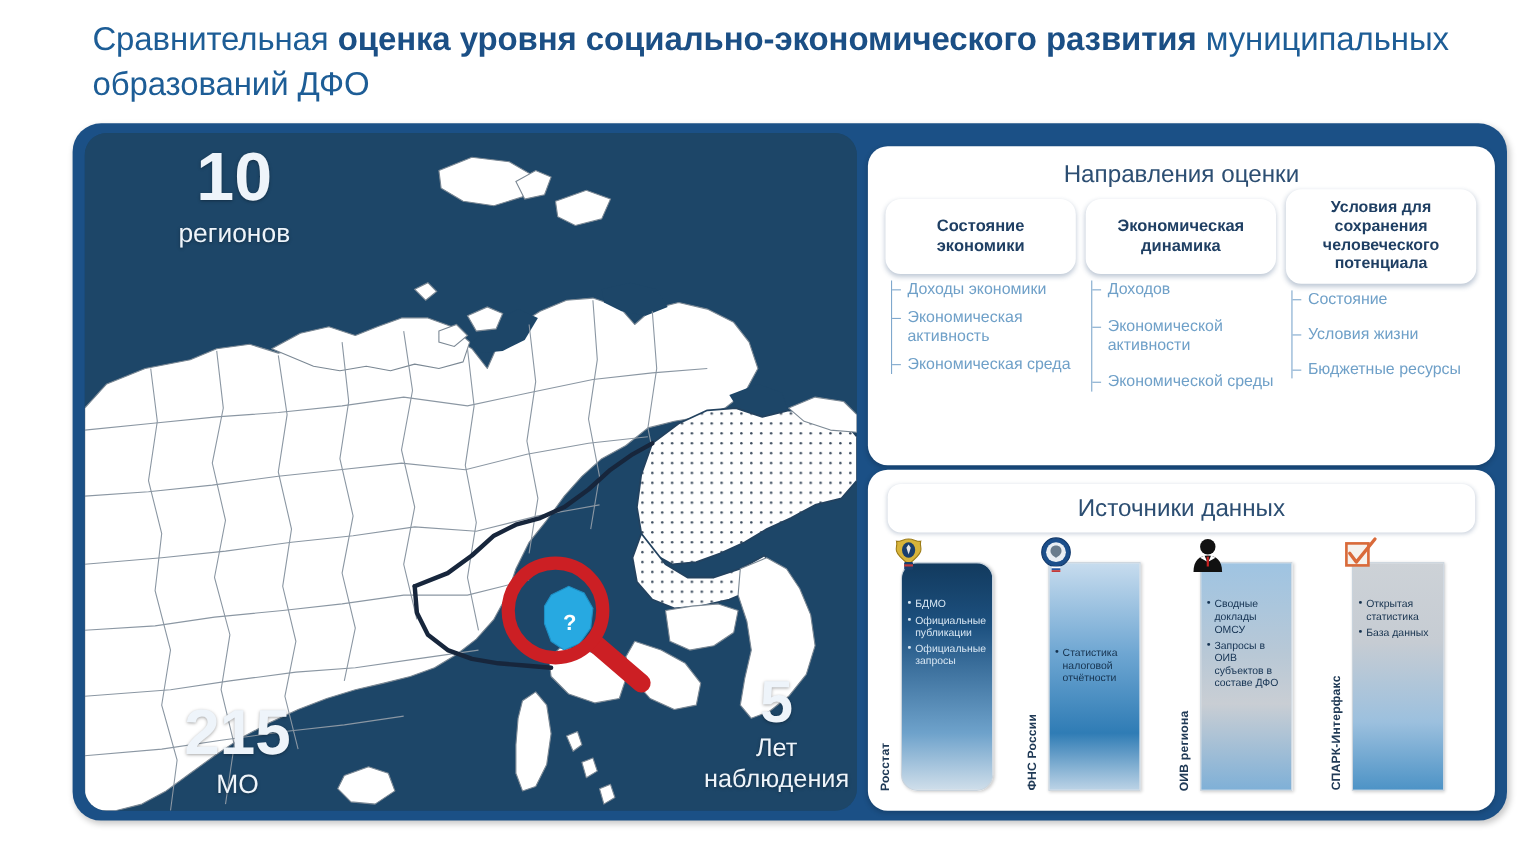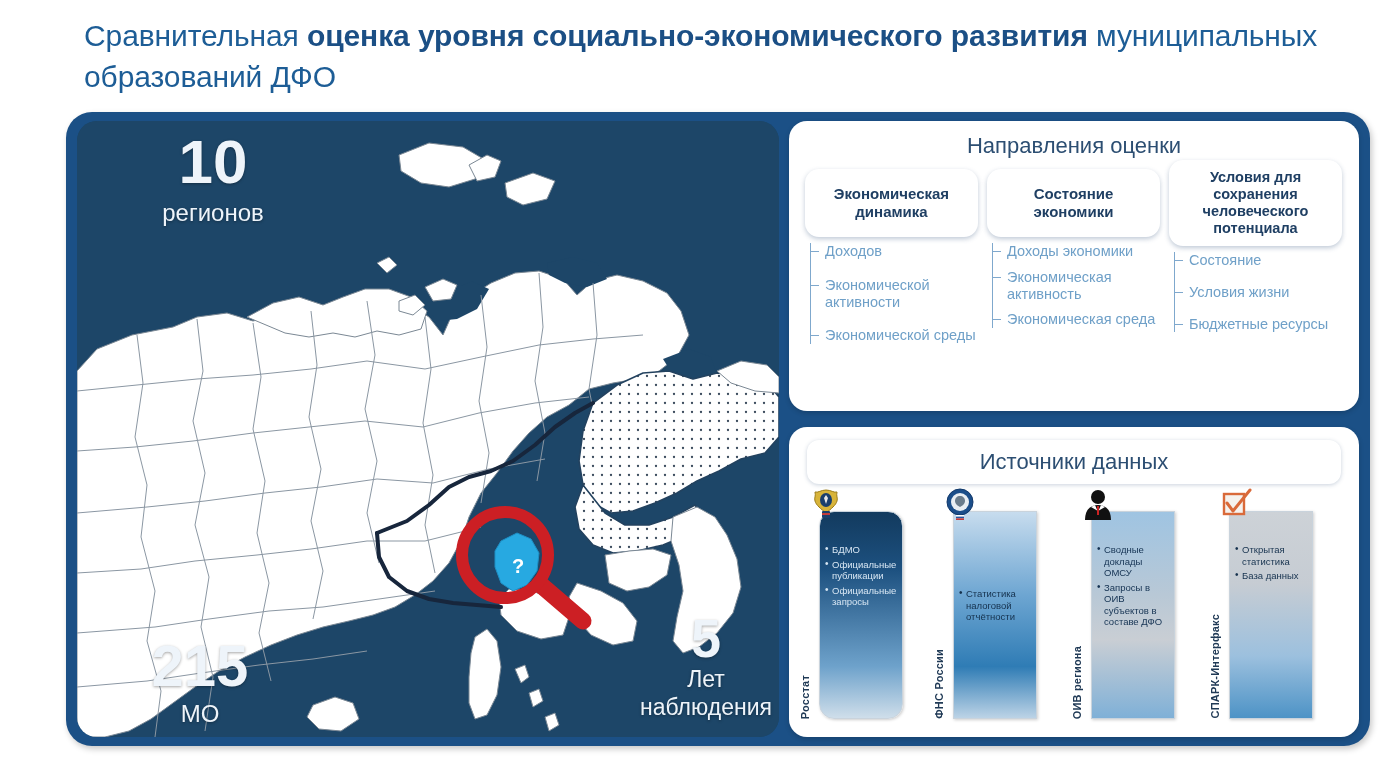--- a/index.html
+++ b/index.html
@@ -49,39 +49,39 @@
   .stat .cap { line-height: 1.12; }
 
   #stat-regions { left: 36px; top: 10px; width: 200px; }
   #stat-regions .num { font-size: 62px; }
   #stat-regions .cap { font-size: 24px; margin-top: 7px; }
 
   #stat-indicators { left: 522px; top: 58px; width: 220px; }
   #stat-indicators .num { font-size: 58px; }
   #stat-indicators .cap { font-size: 24px; margin-top: 7px; }
 
-  #stat-mo { left: 18px; top: 516px; width: 210px; }
+  #stat-mo { left: 34px; top: 516px; width: 210px; }
   #stat-mo .num { font-size: 58px; }
   #stat-mo .cap { font-size: 24px; margin-top: 6px; }
 
   #stat-years { left: 514px; top: 490px; width: 230px; }
   #stat-years .num { font-size: 54px; }
   #stat-years .cap { font-size: 23px; margin-top: 2px; }
 
   
   #right-col { position: absolute; left: 723px; top: 9px; width: 570px; height: 616px; }
 
   .white-card {
     background: #ffffff;
     border-radius: 18px;
     position: absolute;
     left: 0; width: 570px;
     box-shadow: 0 2px 5px rgba(0,0,0,0.18);
   }
-  #directions-card { top: 0; height: 290px; }
+  #directions-card { top: 12px; height: 290px; }
   #sources-card    { top: 306px; height: 310px; }
 
   .card-title-pill {
     position: absolute;
     left: 18px; right: 18px; top: 13px;
     height: 44px;
     border-radius: 12px;
     background: #ffffff;
     box-shadow: 0 1px 4px rgba(60,90,130,0.28);
     display: flex; align-items: center; justify-content: center;
@@ -299,35 +299,35 @@
     </div>
   </div>
 
   <div id="right-col">
 
     <div class="white-card" id="directions-card">
       <div class="card-title-pill" id="directions-title">Направления оценки</div>
 
       <div id="dir-cols">
 
+        <div class="dir-col c1">
+          <div class="dir-head">Состояние экономики</div>
+          <div class="dir-list">
+            <div class="dir-item">Доходы экономики</div>
+            <div class="dir-item">Экономическая активность</div>
+            <div class="dir-item">Экономическая среда</div>
+          </div>
+        </div>
+
         <div class="dir-col c2">
           <div class="dir-head">Экономическая динамика</div>
           <div class="dir-list">
             <div class="dir-item">Доходов</div>
             <div class="dir-item">Экономической активности</div>
             <div class="dir-item">Экономической среды</div>
-          </div>
-        </div>
-
-        <div class="dir-col c1">
-          <div class="dir-head">Состояние экономики</div>
-          <div class="dir-list">
-            <div class="dir-item">Доходы экономики</div>
-            <div class="dir-item">Экономическая активность</div>
-            <div class="dir-item">Экономическая среда</div>
           </div>
         </div>
 
         <div class="dir-col c3 tall">
           <div class="dir-head">Условия для сохранения человеческого потенциала</div>
           <div class="dir-list">
             <div class="dir-item">Состояние</div>
             <div class="dir-item">Условия жизни</div>
             <div class="dir-item">Бюджетные ресурсы</div>
           </div>

